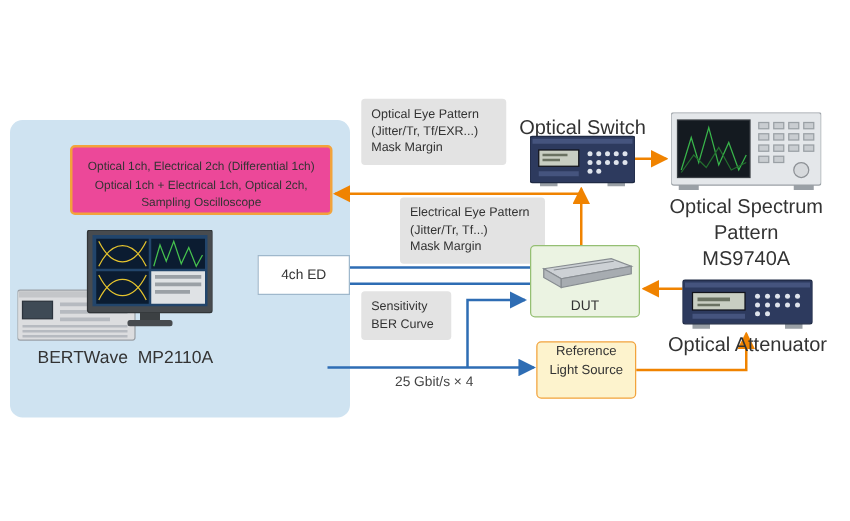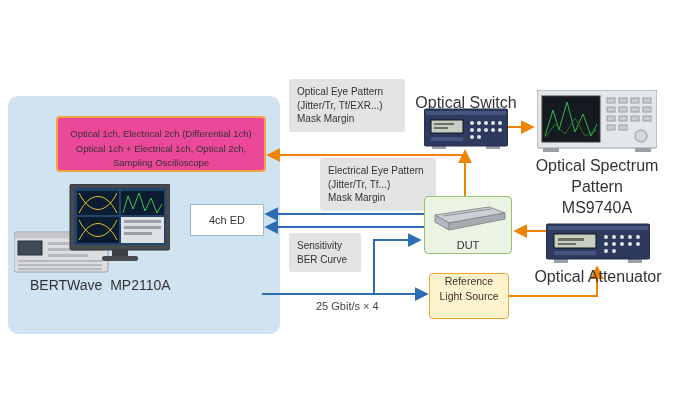--- a/index.html
+++ b/index.html
@@ -8,21 +8,21 @@
   .abs{position:absolute;}
   .panel{left:8px;top:96px;width:272px;height:238px;background:var(--panel_bg);border-radius:10px;}
   .overlay{left:0;top:0;pointer-events:none;}
   .config-box{left:56px;top:116px;width:206px;height:52px;background:#ec4899;
               border:2px solid var(--accent_orange_border);border-radius:4px;
               display:flex;flex-direction:column;justify-content:flex-end;align-items:center;
               font-size:9.5px;line-height:1.5;text-align:center;}
   .config-box span{white-space:nowrap;}
   .io-box{left:190px;width:72px;height:30px;background:#fff;border:1px solid #9fb8cc;
           display:flex;align-items:center;justify-content:center;font-size:11px;}
-  .ed-box{top:204px;}
+  .ed-box{top:204px;margin-left:16px;}
   .ppg-box{top:279px;}
   .note{background:var(--gray_note_bg);border-radius:3px;padding:6px 8px;
         font-size:10px;line-height:1.35;color:var(--text);}
   .note span{display:block;white-space:nowrap;}
   .note-optical{left:289px;top:79px;width:100px;}
   .note-electrical{left:289px;top:158px;width:100px;margin-left:31px;}
   .note-sensitivity{left:289px;top:233px;width:56px;}
   .dev-label{font-size:16px;text-align:center;line-height:1.3;color:var(--text);}
   .switch-label{left:414px;top:93px;width:104px;}
   .osa-label{left:527px;top:156px;width:140px;}

